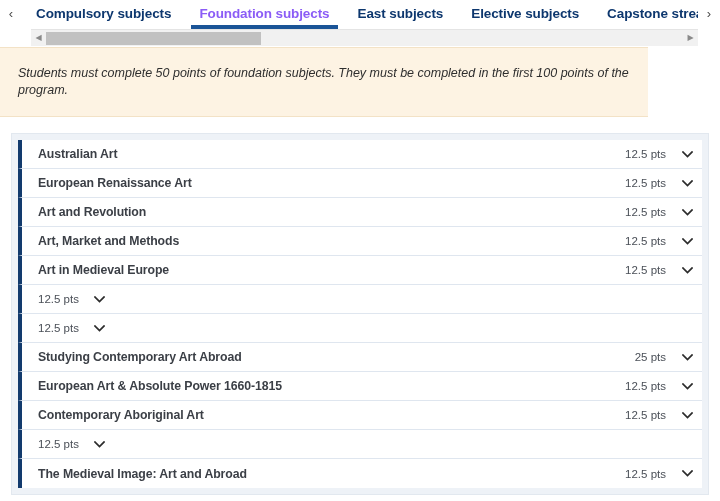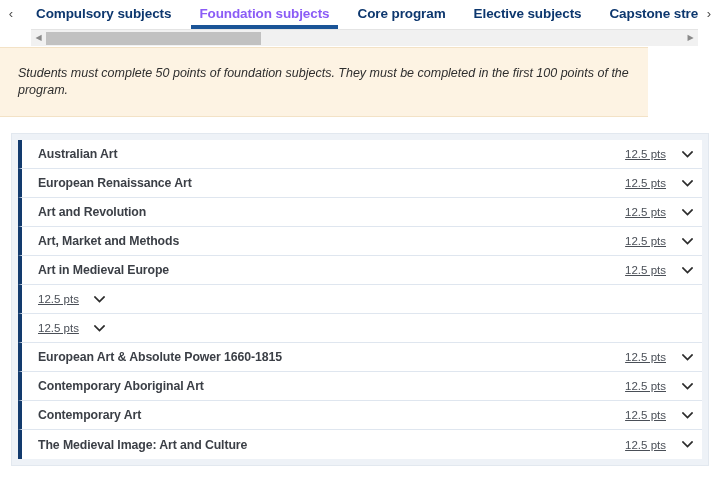--- a/index.html
+++ b/index.html
@@ -172,21 +172,20 @@
     text-overflow: ellipsis;
   }
 
   .row-points {
     flex: 0 0 auto;
     font-size: 11.5px;
     color: #4a4f57;
     text-align: right;
     padding-right: 14px;
     white-space: nowrap;
-    text-decoration: underline;
   }
 
   .chevron {
     flex: 0 0 auto;
     width: 14px;
     height: 14px;
     display: flex;
     align-items: center;
     justify-content: center;
     cursor: pointer;
@@ -196,21 +195,21 @@
 </head>
 <body>
 
 <div id="app">
 
   <div class="tabbar">
     <div class="tab-arrow left">‹</div>
     <div class="tab-scroll" id="tab-list">
         <div class="tab"><span>Compulsory subjects</span></div>
         <div class="tab active"><span>Foundation subjects</span></div>
-        <div class="tab"><span>Core program</span></div>
+        <div class="tab"><span>East subjects</span></div>
         <div class="tab"><span>Elective subjects</span></div>
         <div class="tab clipped"><span>Capstone stream 1: int</span></div>
       </div>
     <div class="tab-arrow right">›</div>
   </div>
 
   <div class="hscroll">
     <div class="hscroll-btn">◀</div>
     <div class="hscroll-track">
       <div class="hscroll-thumb"></div>
@@ -279,48 +278,56 @@
         </div>
         <div class="row">
           <div class="row-points">12.5 pts</div>
           <div class="chevron">
             <svg width="11" height="7" viewBox="0 0 11 7">
               <path d="M1 1 L5.5 5.6 L10 1" fill="none" stroke="#2c2c2c" stroke-width="1.7" stroke-linecap="square"></path>
             </svg>
           </div>
         </div>
         <div class="row">
+          <div class="row-title">Studying Contemporary Art Abroad</div>
+          <div class="row-points">25 pts</div>
+          <div class="chevron">
+            <svg width="11" height="7" viewBox="0 0 11 7">
+              <path d="M1 1 L5.5 5.6 L10 1" fill="none" stroke="#2c2c2c" stroke-width="1.7" stroke-linecap="square"></path>
+            </svg>
+          </div>
+        </div>
+        <div class="row">
           <div class="row-title">European Art &amp; Absolute Power 1660-1815</div>
           <div class="row-points">12.5 pts</div>
           <div class="chevron">
             <svg width="11" height="7" viewBox="0 0 11 7">
               <path d="M1 1 L5.5 5.6 L10 1" fill="none" stroke="#2c2c2c" stroke-width="1.7" stroke-linecap="square"></path>
             </svg>
           </div>
         </div>
         <div class="row">
           <div class="row-title">Contemporary Aboriginal Art</div>
           <div class="row-points">12.5 pts</div>
           <div class="chevron">
             <svg width="11" height="7" viewBox="0 0 11 7">
               <path d="M1 1 L5.5 5.6 L10 1" fill="none" stroke="#2c2c2c" stroke-width="1.7" stroke-linecap="square"></path>
             </svg>
           </div>
         </div>
         <div class="row">
-          <div class="row-title">Contemporary Art</div>
-          <div class="row-points">12.5 pts</div>
-          <div class="chevron">
-            <svg width="11" height="7" viewBox="0 0 11 7">
-              <path d="M1 1 L5.5 5.6 L10 1" fill="none" stroke="#2c2c2c" stroke-width="1.7" stroke-linecap="square"></path>
-            </svg>
-          </div>
-        </div>
-        <div class="row">
-          <div class="row-title">The Medieval Image: Art and Culture</div>
+          <div class="row-points">12.5 pts</div>
+          <div class="chevron">
+            <svg width="11" height="7" viewBox="0 0 11 7">
+              <path d="M1 1 L5.5 5.6 L10 1" fill="none" stroke="#2c2c2c" stroke-width="1.7" stroke-linecap="square"></path>
+            </svg>
+          </div>
+        </div>
+        <div class="row">
+          <div class="row-title">The Medieval Image: Art and Abroad</div>
           <div class="row-points">12.5 pts</div>
           <div class="chevron">
             <svg width="11" height="7" viewBox="0 0 11 7">
               <path d="M1 1 L5.5 5.6 L10 1" fill="none" stroke="#2c2c2c" stroke-width="1.7" stroke-linecap="square"></path>
             </svg>
           </div>
         </div>
       </div>
   </div>
 

